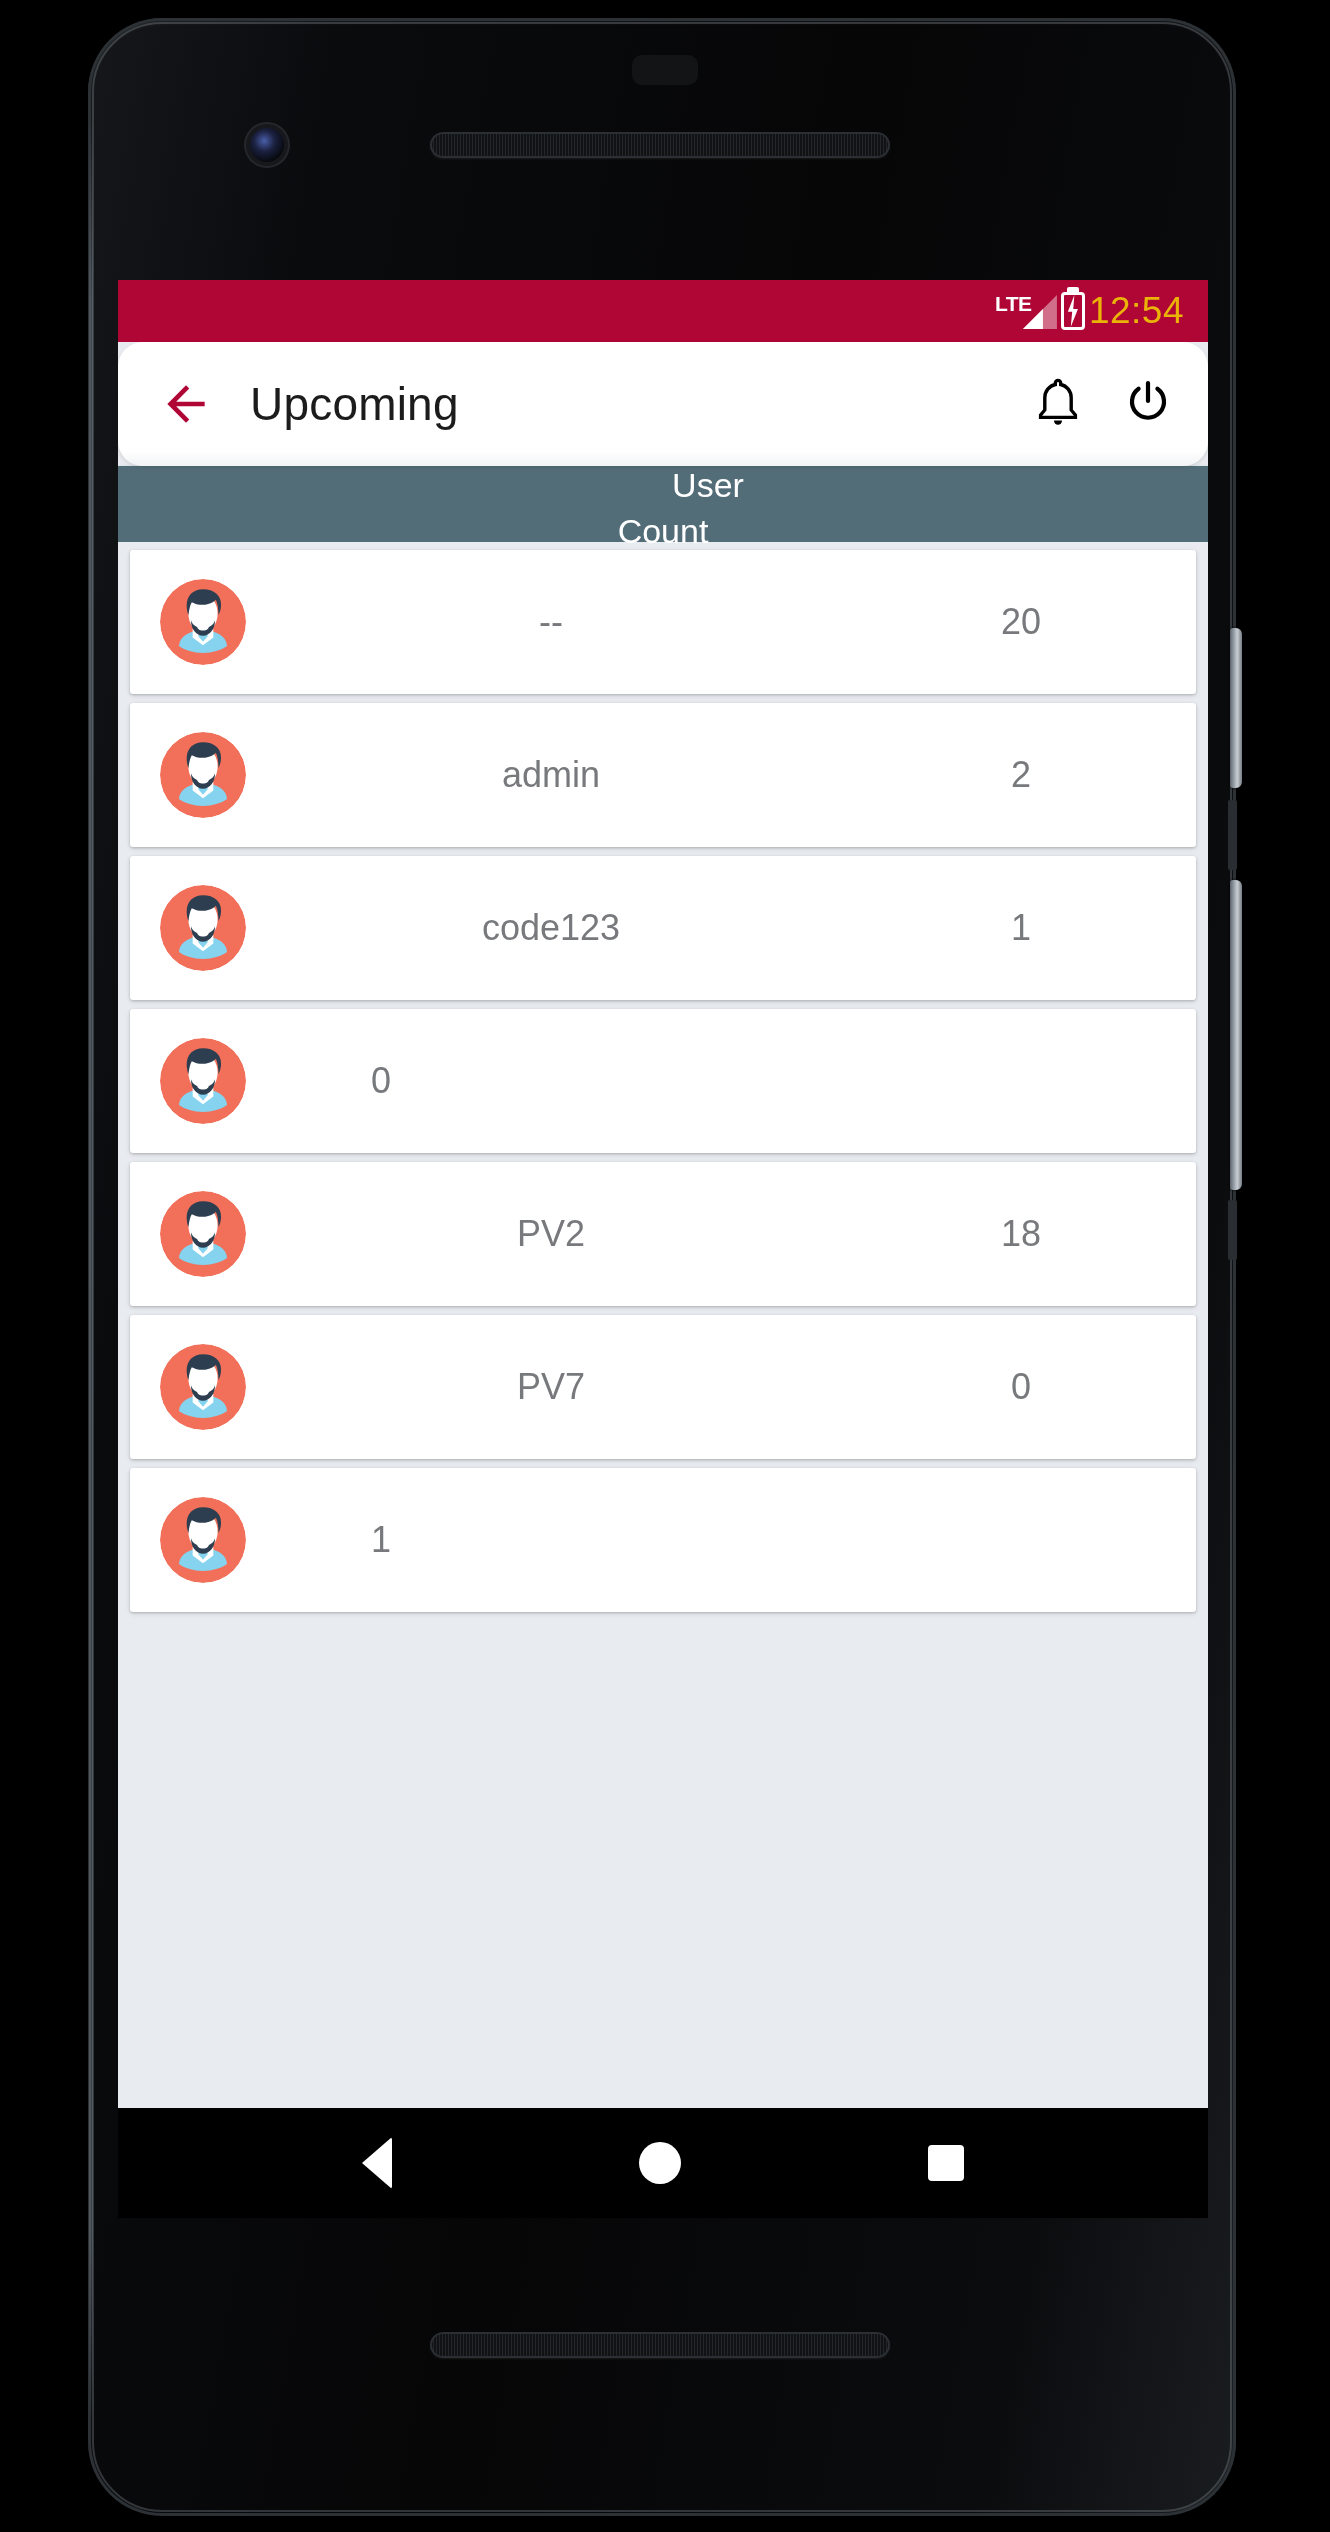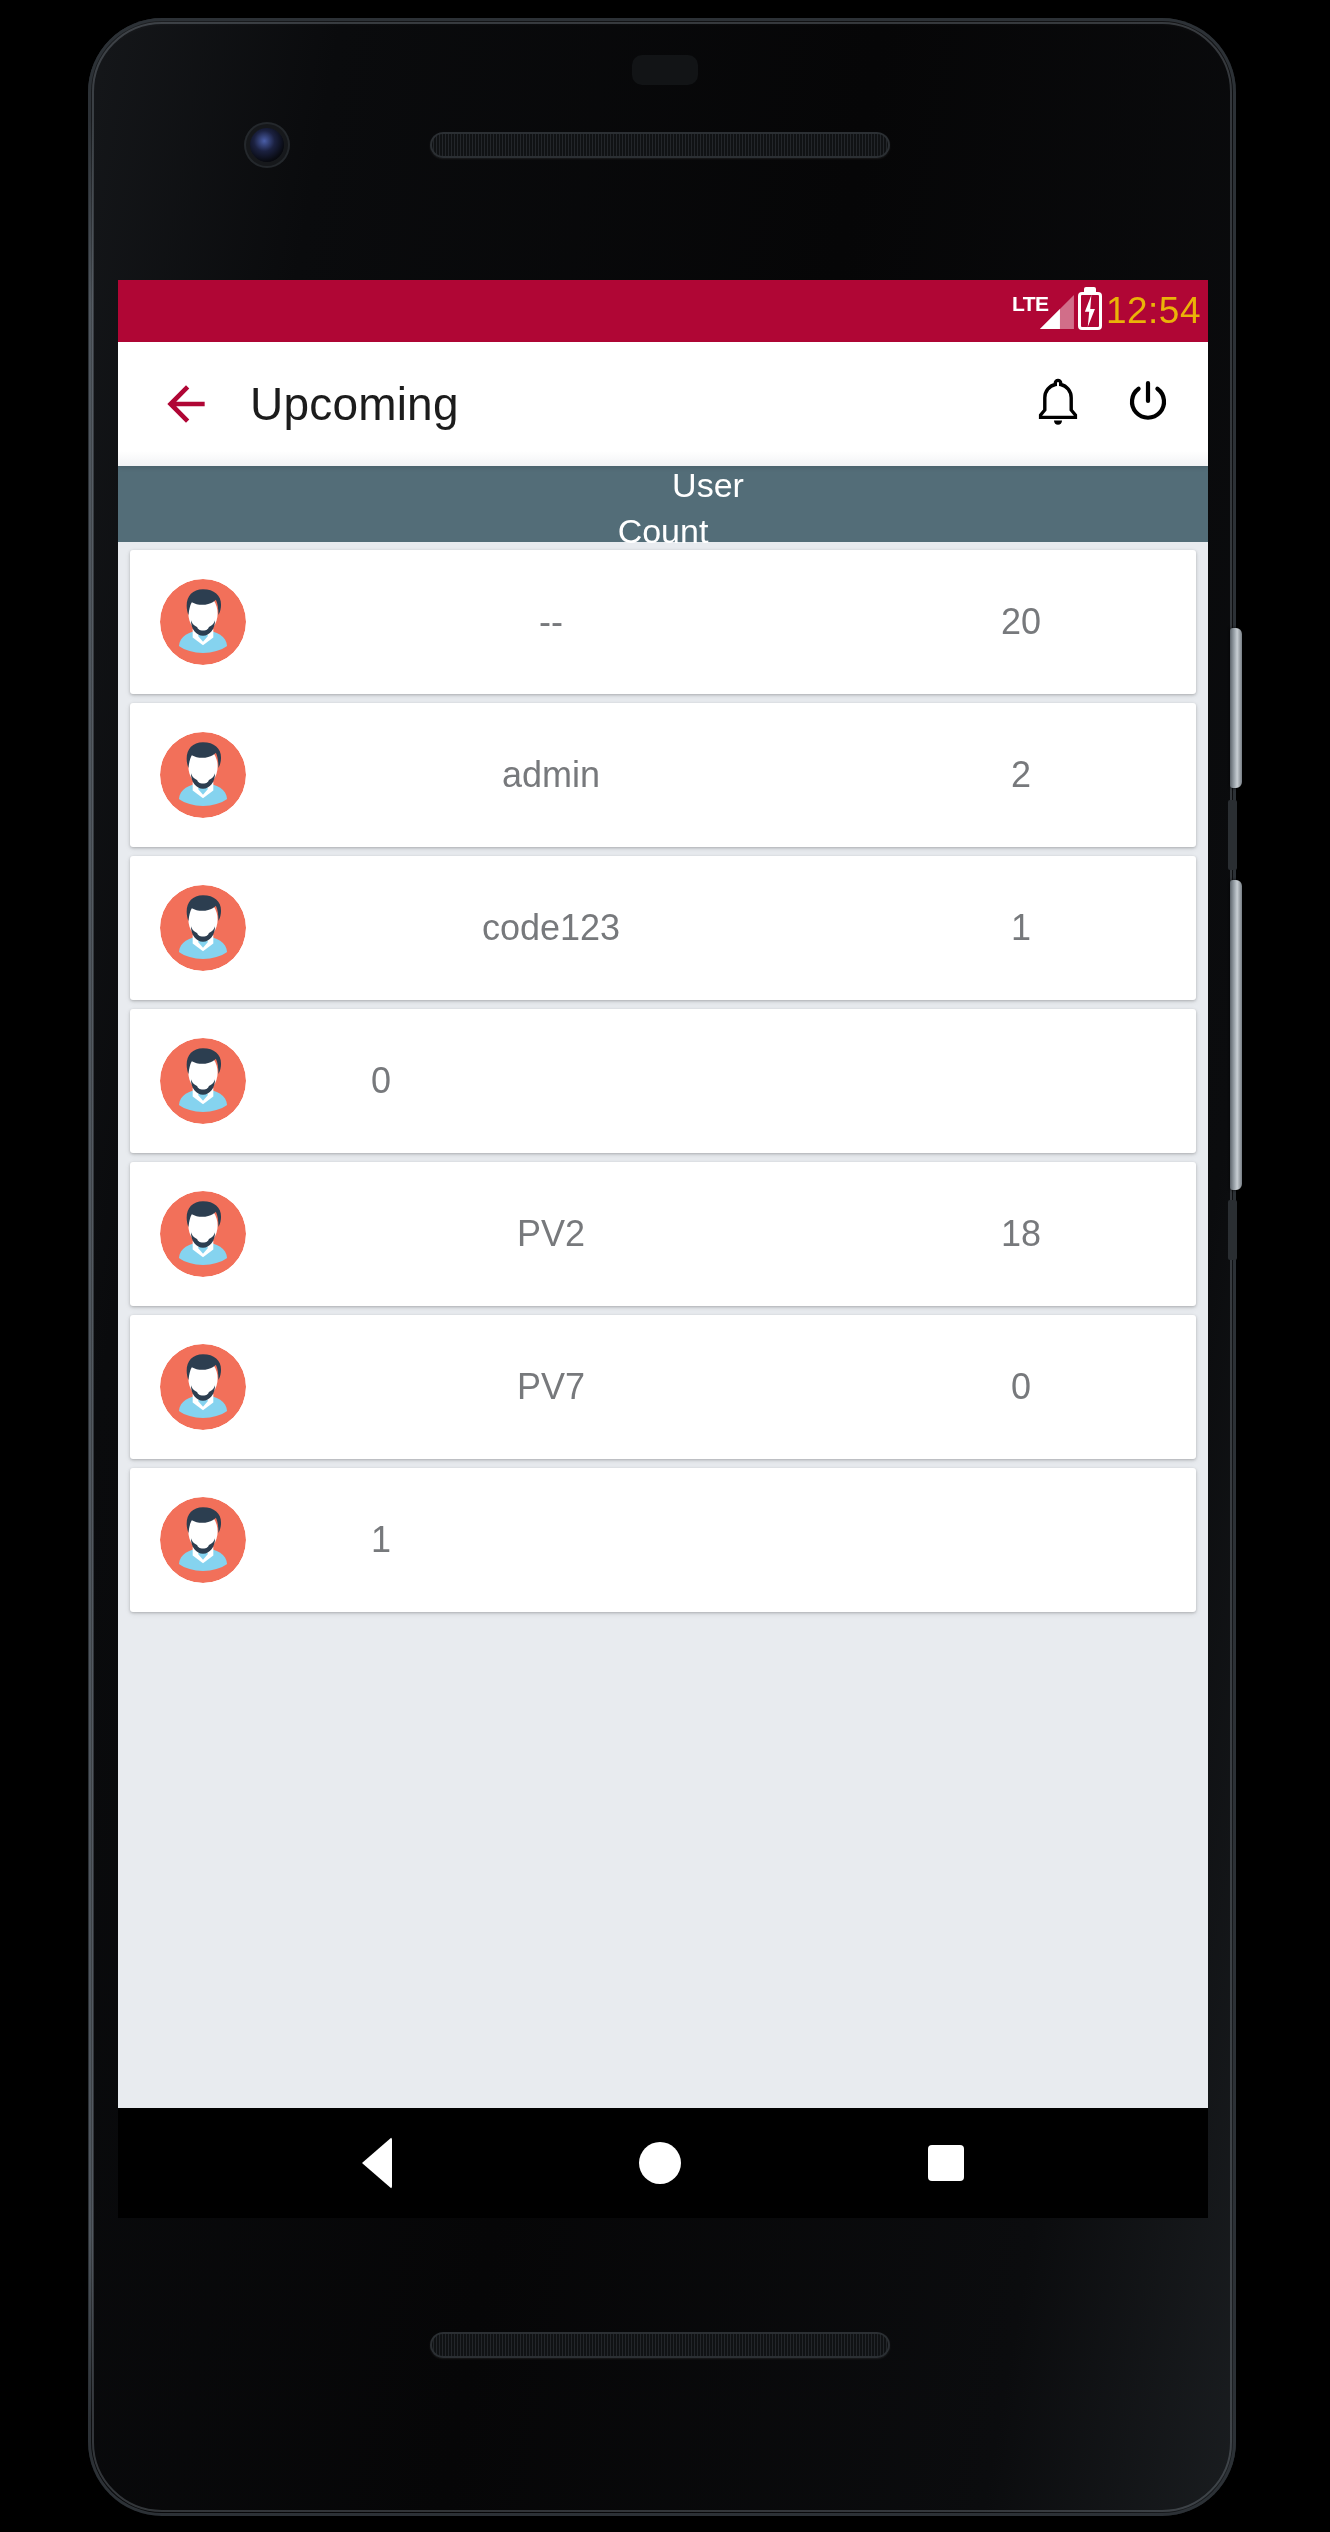--- a/index.html
+++ b/index.html
@@ -137,21 +137,21 @@
     overflow: hidden;
   }
 
   
   .statusbar {
     height: 62px;
     background: #b00635;
     display: flex;
     align-items: center;
     justify-content: flex-end;
-    padding-right: 7px;
+    padding-right: 24px;
     gap: 4px;
   }
   .sb-signal {
     display: flex;
     align-items: flex-end;
     gap: 2px;
     position: relative;
     height: 40px;
   }
   .lte-label {
@@ -228,20 +228,21 @@
   
   .appbar {
     height: 124px;
     background: linear-gradient(180deg, #ffffff 0%, #ffffff 88%, #f2f3f5 100%);
     display: flex;
     align-items: center;
     padding: 0 36px 0 40px;
     box-shadow: 0 2px 4px rgba(0,0,0,0.10);
     position: relative;
     z-index: 3;
+    border-radius: 25px;
   }
   .back-arrow {
     width: 56px;
     height: 56px;
     flex: 0 0 auto;
     cursor: pointer;
   }
   .appbar-title {
     font-size: 46px;
     color: #1c1c1c;

